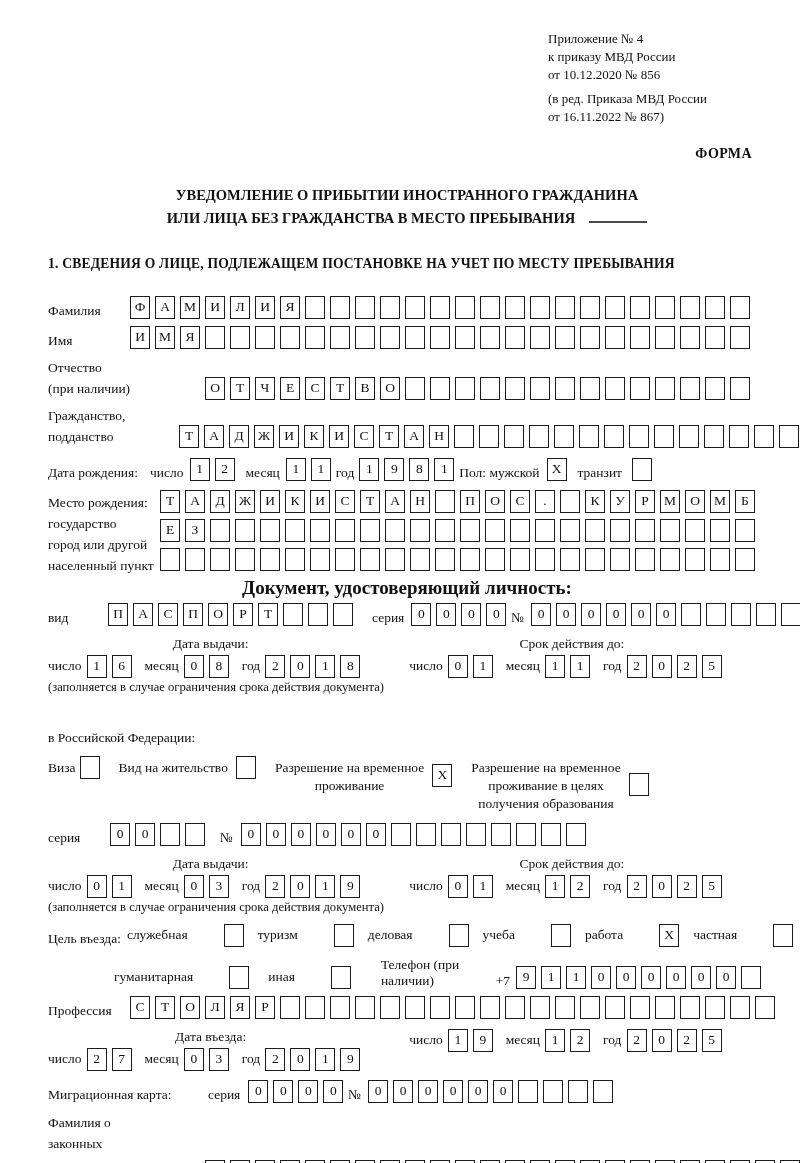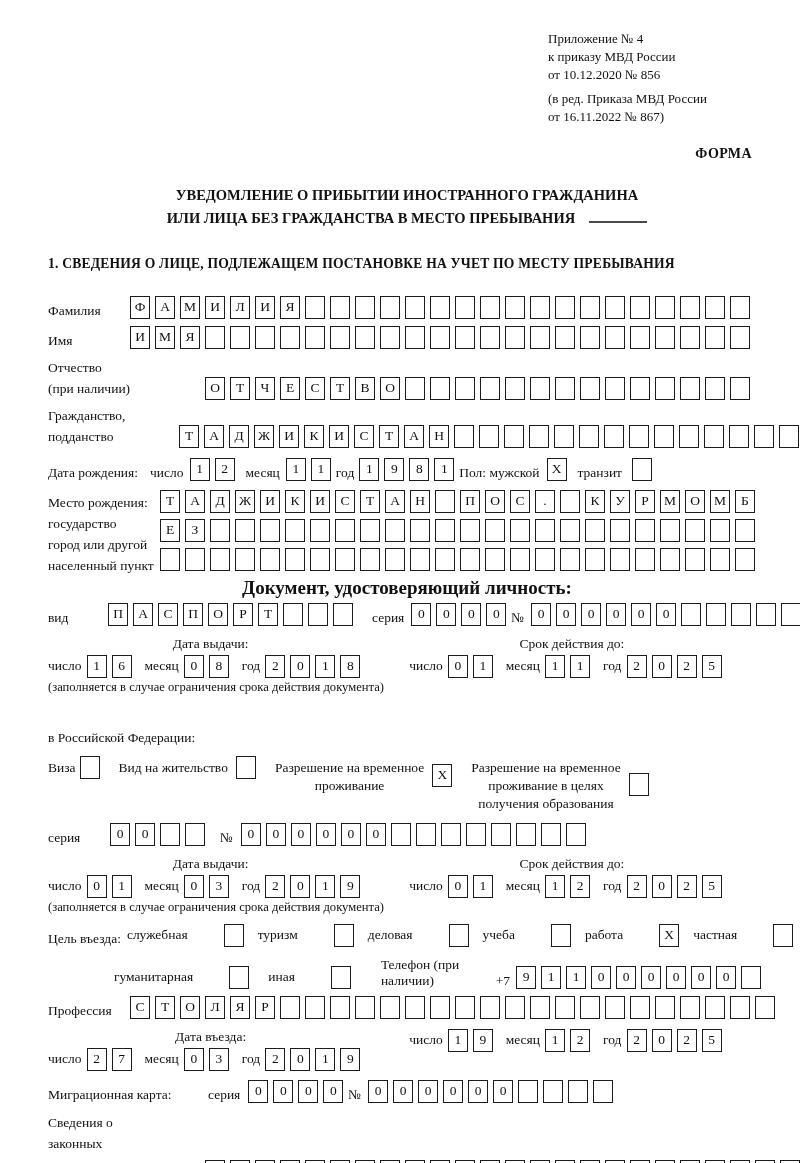--- a/index.html
+++ b/index.html
@@ -706,21 +706,21 @@
         <span class="cell">0</span>
         <span class="cell"></span>
         <span class="cell"></span>
         <span class="cell"></span>
         <span class="cell"></span>
       </span>
   </div>
 
   <div class="frow" style="margin-top:8px;">
     <span class="lbl w157 multiline">
-      <span>Сведения о</span><br>
+      <span>Фамилия о</span><br>
       <span>законных</span><br>
       <span>представителях</span><br>
       <br>
       <br>
       
     </span>
     <span class="stack">
       <span class="boxes">
           <span class="cell">1</span>
           <span class="cell">1</span>

